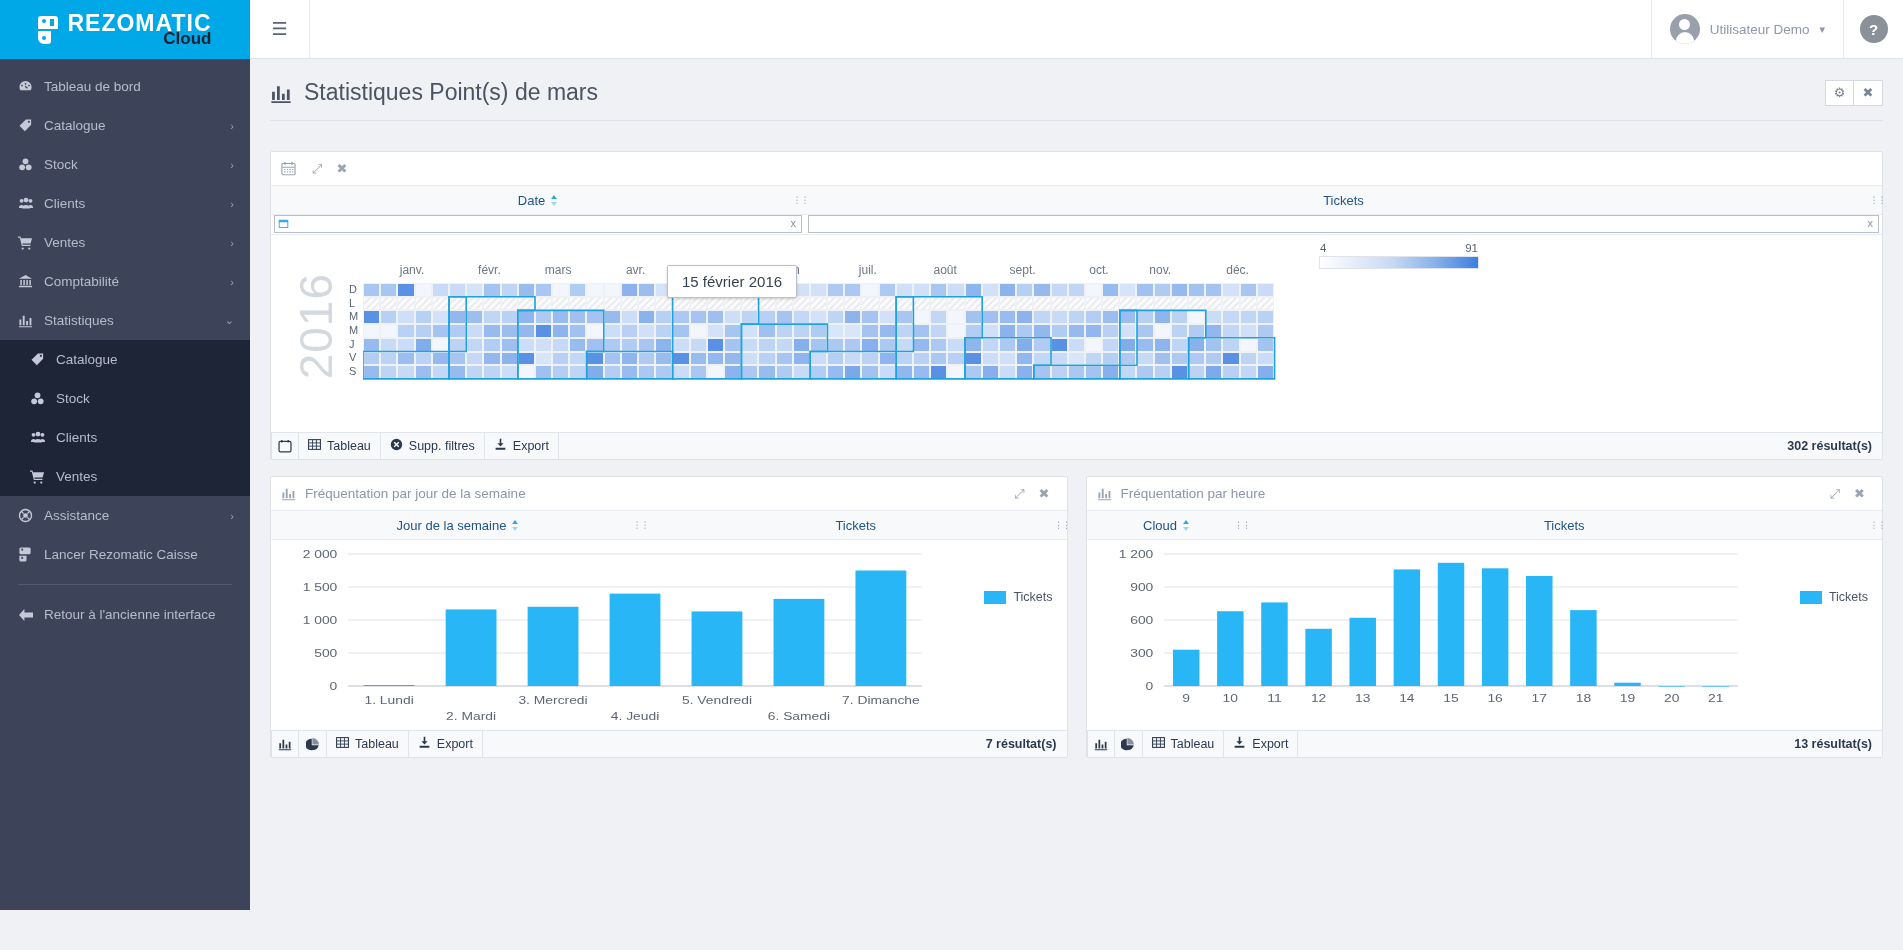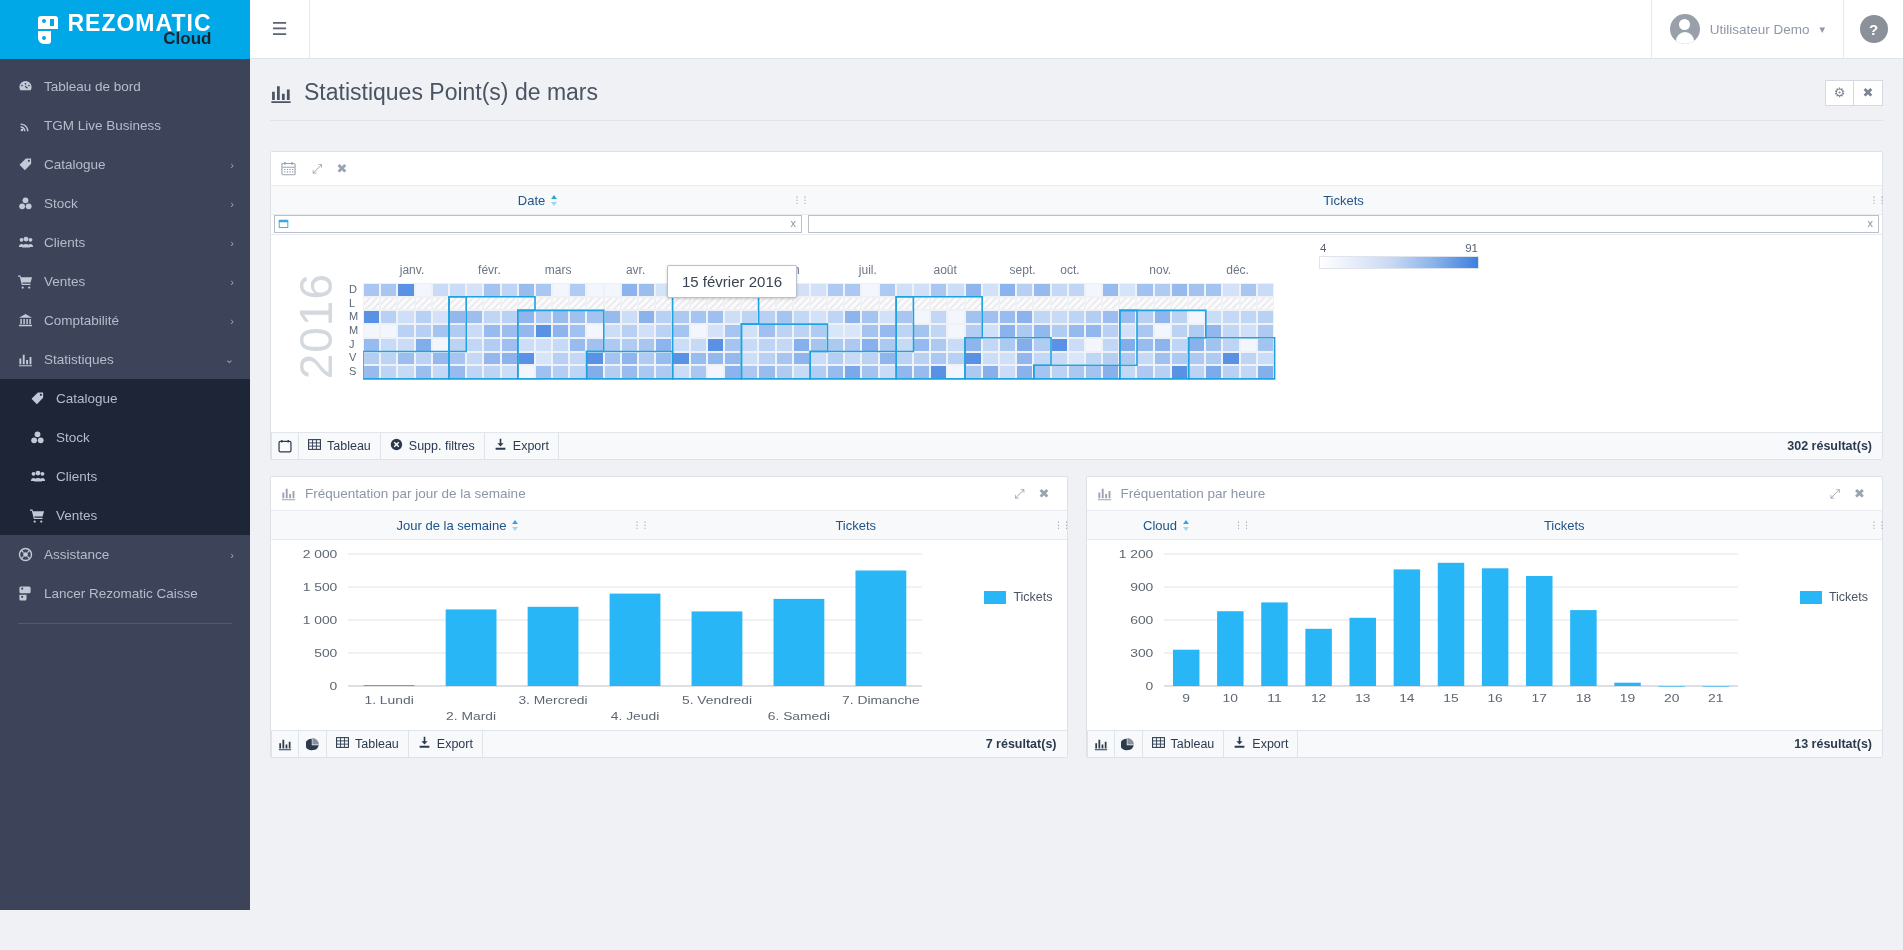--- a/index.html
+++ b/index.html
@@ -276,29 +276,20 @@
       <div class="nav-item">
         <span class="nav-ico">
           <svg width="15" height="15" viewBox="0 0 16 16">
               <path fill="currentColor" d="M8 2a6.5 6.5 0 00-6.5 6.5c0 1.3.38 2.5 1.03 3.5h10.94A6.44 6.44 0 0014.5 8.5 6.5 6.5 0 008 2zm0 2.2a.9.9 0 110 1.8.9.9 0 010-1.8zM4.3 6a.9.9 0 110 1.8.9.9 0 010-1.8zm7.4 0a.9.9 0 110 1.8.9.9 0 010-1.8zM8 7.2l2.6 2.1-.8 1-2.6-2z"></path>
             </svg>
         </span>
         <span class="nav-label">Tableau de bord</span>
         <span class="nav-caret"></span>
       </div>
 
-      <div class="nav-item">
-        <span class="nav-ico">
-          <svg width="14" height="14" viewBox="0 0 16 16">
-              <path fill="currentColor" d="M3 12.5a1.5 1.5 0 113 0 1.5 1.5 0 01-3 0zM3 8.4V10c2.2 0 4 1.8 4 4h1.6C8.6 10.9 6.1 8.4 3 8.4zm0-3.4v1.6c4.1 0 7.4 3.3 7.4 7.4H12C12 9.1 8 5 3 5z"></path>
-            </svg>
-        </span>
-        <span class="nav-label">TGM Live Business</span>
-        <span class="nav-caret"></span>
-      </div>
 
       <div class="nav-item">
         <span class="nav-ico">
           <svg width="15" height="15" viewBox="0 0 16 16">
               <path fill="currentColor" d="M8.4 1.6H14v5.6L7.3 14 1.6 8.3zM11.6 3a1.1 1.1 0 100 2.2 1.1 1.1 0 000-2.2z"></path>
             </svg>
         </span>
         <span class="nav-label">Catalogue</span>
         <span class="nav-caret">›</span>
       </div>
@@ -417,20 +408,28 @@
               <path fill="currentColor" d="M1 9.2h7.6v4.6a1.6 1.6 0 01-1.6 1.6H2.6A1.6 1.6 0 011 13.8z"></path>
               <circle cx="4" cy="2.8" r="1.1" fill="#3d4459"></circle>
               <circle cx="4" cy="11.6" r="1.1" fill="#3d4459"></circle>
             </svg>
         </span>
         <span class="nav-label">Lancer Rezomatic Caisse</span>
       </div>
 
       <div class="sep-line"></div>
 
+      <div class="nav-item">
+        <span class="nav-ico">
+          <svg width="16" height="14" viewBox="0 0 16 14">
+              <path fill="currentColor" d="M6.4 1L1 7l5.4 6V9.4H15V4.6H6.4z"></path>
+            </svg>
+        </span>
+        <span class="nav-label">Retour à l'ancienne interface</span>
+      </div>
 
     </nav>
   </aside>
 
   <div class="main">
 
     <header class="topbar">
       <div class="burger">☰</div>
       <div class="topbar-spacer"></div>
       <div class="user-box">
@@ -527,21 +526,21 @@
           <div class="heat-months" id="heatMonths">
               <div class="heat-month" style="left: 43px;">janv.</div>
               <div class="heat-month" style="left: 120.4px;">févr.</div>
               <div class="heat-month" style="left: 189.2px;">mars</div>
               <div class="heat-month" style="left: 266.6px;">avr.</div>
               <div class="heat-month" style="left: 344px;">mai</div>
               <div class="heat-month" style="left: 421.4px;">juin</div>
               <div class="heat-month" style="left: 498.8px;">juil.</div>
               <div class="heat-month" style="left: 576.2px;">août</div>
               <div class="heat-month" style="left: 653.6px;">sept.</div>
-              <div class="heat-month" style="left: 701px;">oct.</div>
+              <div class="heat-month" style="left: 730px;">oct.</div>
               <div class="heat-month" style="left: 791.2px;">nov.</div>
               <div class="heat-month" style="left: 868.6px;">déc.</div>
             </div>
           <div class="heat-days" id="heatDays">
               <div class="heat-day">D</div>
               <div class="heat-day">L</div>
               <div class="heat-day">M</div>
               <div class="heat-day">M</div>
               <div class="heat-day">J</div>
               <div class="heat-day">V</div>

